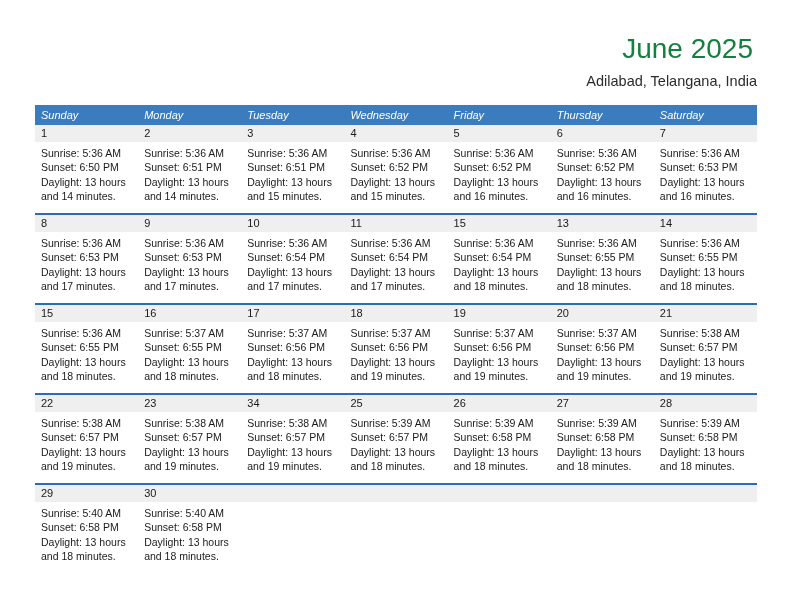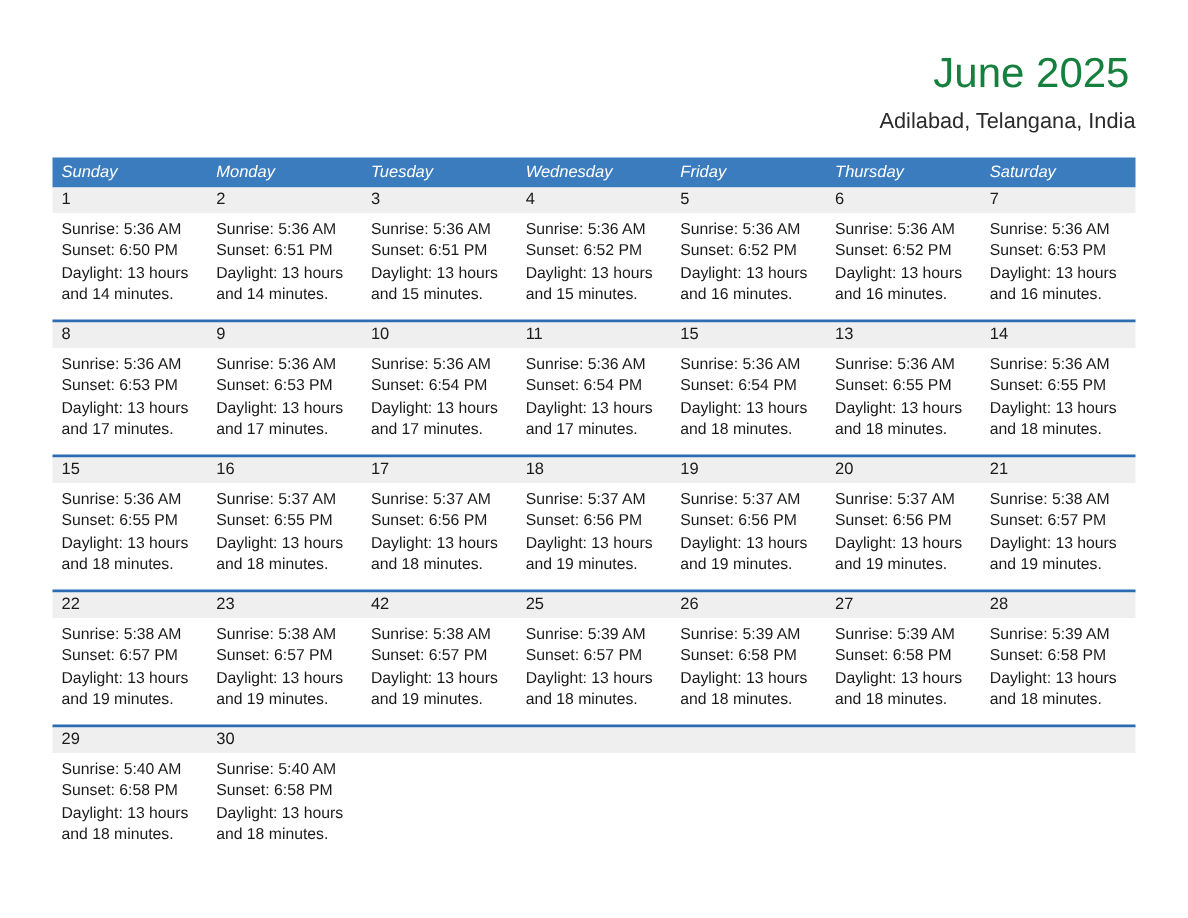--- a/index.html
+++ b/index.html
@@ -338,21 +338,21 @@
               <div class="detail-line">Sunset: 6:57 PM</div>
               <div class="daylight-line">Daylight: 13 hours</div>
               <div class="daylight-line">and 19 minutes.</div>
             </div>
           </div>
         </div>
         <div class="week">
           <div class="week-numbers">
             <div class="num-cell">22</div>
             <div class="num-cell">23</div>
-            <div class="num-cell">42</div>
+            <div class="num-cell">34</div>
             <div class="num-cell">25</div>
             <div class="num-cell">26</div>
             <div class="num-cell">27</div>
             <div class="num-cell">28</div>
           </div>
           <div class="week-details">
             <div class="detail-cell">
               <div class="detail-line">Sunrise: 5:38 AM</div>
               <div class="detail-line">Sunset: 6:57 PM</div>
               <div class="daylight-line">Daylight: 13 hours</div>

